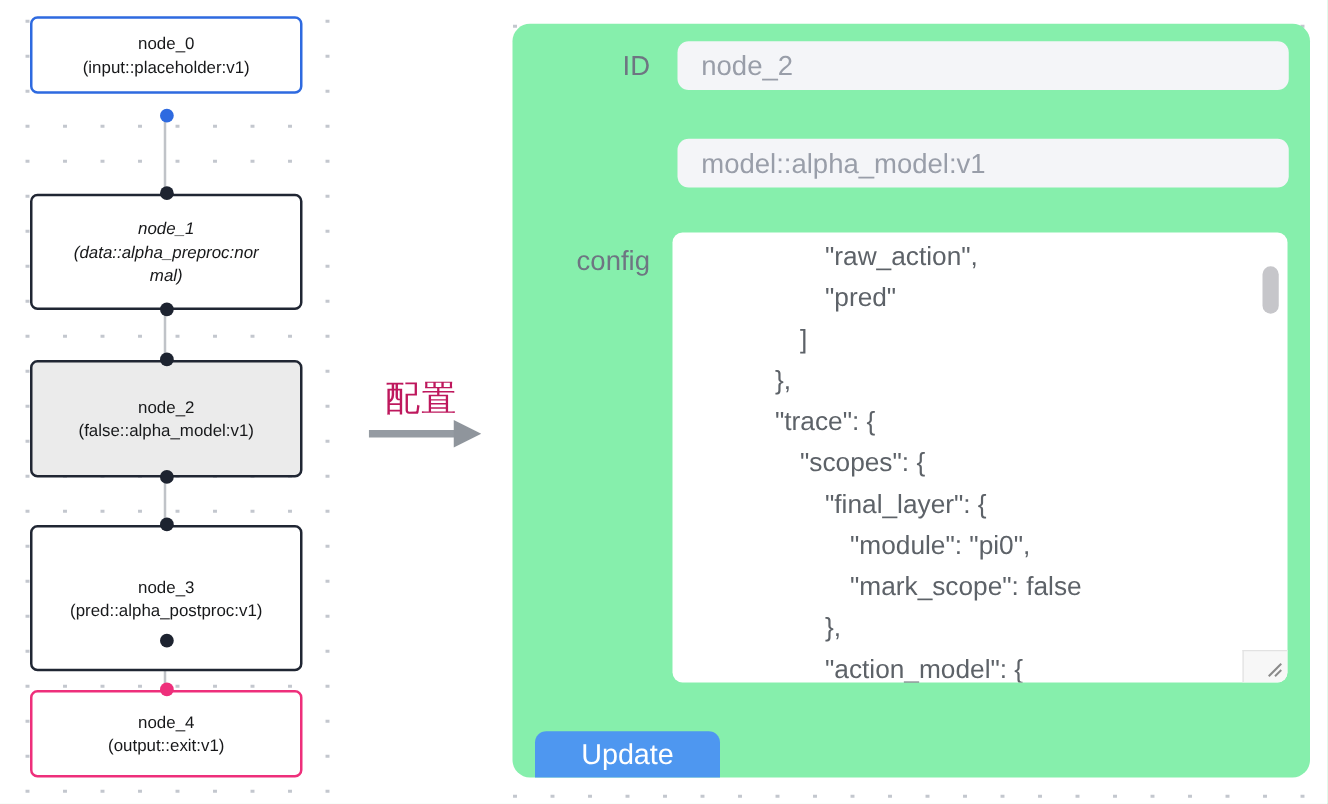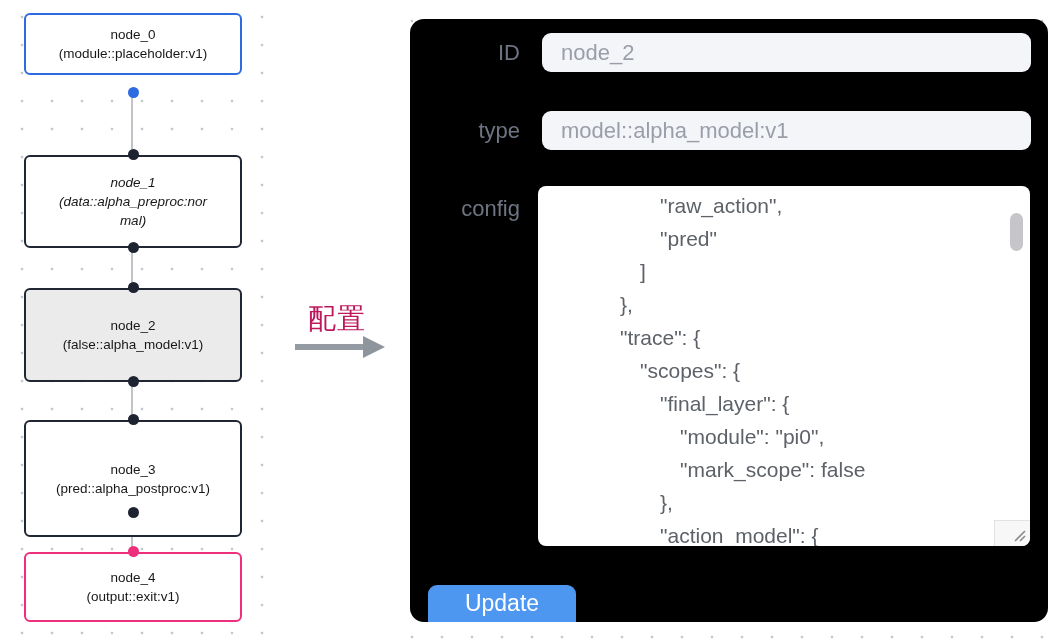--- a/index.html
+++ b/index.html
@@ -31,21 +31,21 @@
   .port.blue { background:#2e6ae0; }
   .port.pink { background:#ee2f7b; }
 
   
   #transition-label { position:absolute; left:297px; top:300px; width:80px;
     text-align:center; font-size:28px; color:#be185d; letter-spacing:1px; }
   #transition-arrow { position:absolute; left:295px; top:333px; width:90px; height:28px; }
 
   
   #config-panel { position:absolute; left:410px; top:19px; width:638px; height:603px;
-    background:#000000; border-radius:14px; overflow:hidden; }
+    background:#86efac; border-radius:14px; overflow:hidden; }
   .field-label { position:absolute; left:8px; width:102px; text-align:right;
     font-size:22px; color:#6e7582; line-height:39px; }
   #id-label   { top:14px; }
   #type-label { top:92px; }
   #config-label { top:170px; }
   .panel-input { position:absolute; left:132px; width:489px; height:39px;
     background:#f4f5f8; border:none; outline:none; border-radius:9px;
     font-family:"Liberation Sans", sans-serif; font-size:22px; color:#999ea9;
     padding:0 0 0 19px; }
   #id-input   { top:14px; }
@@ -71,21 +71,21 @@
 <body>
 
 <div id="flow-canvas" class="dot-region">
 
   <div class="edge" style="top:93px;  height:62px;"></div>
   <div class="edge" style="top:248px; height:40px;"></div>
   <div class="edge" style="top:382px; height:38px;"></div>
   <div class="edge" style="top:513px; height:39px;"></div>
 
   <div id="node-0" class="flow-node">
-    <div class="node-text"><span>node_0</span><br><span>(module::placeholder:v1)</span></div>
+    <div class="node-text"><span>node_0</span><br><span>(input::placeholder:v1)</span></div>
   </div>
   <div id="node-1" class="flow-node">
     <div class="node-text"><span>node_1</span><br><span>(data::alpha_preproc:normal)</span></div>
   </div>
   <div id="node-2" class="flow-node">
     <div class="node-text"><span>node_2</span><br><span>(false::alpha_model:v1)</span></div>
   </div>
   <div id="node-3" class="flow-node">
     <div class="node-text"><span>node_3</span><br><span>(pred::alpha_postproc:v1)</span></div>
   </div>
@@ -108,21 +108,20 @@
   <rect x="0" y="11" width="70" height="6" fill="#959ba2"></rect>
   <polygon points="68,3 90,14 68,25" fill="#8f959c"></polygon>
 </svg>
 
 <div id="panel-region" class="dot-region"></div>
 
 <div id="config-panel">
   <div id="id-label" class="field-label">ID</div>
   <input id="id-input" class="panel-input" type="text" value="node_2" style="">
 
-  <div id="type-label" class="field-label">type</div>
   <input id="type-input" class="panel-input" type="text" value="model::alpha_model:v1" style="">
 
   <div id="config-label" class="field-label">config</div>
 
   <div id="config-editor">
     <div id="config-code"><div style="padding-left: 122px;">"raw_action",</div><div style="padding-left: 122px;">"pred"</div><div style="padding-left: 102px;">]</div><div style="padding-left: 82px;">},</div><div style="padding-left: 82px;">"trace": {</div><div style="padding-left: 102px;">"scopes": {</div><div style="padding-left: 122px;">"final_layer": {</div><div style="padding-left: 142px;">"module": "pi0",</div><div style="padding-left: 142px;">"mark_scope": false</div><div style="padding-left: 122px;">},</div><div style="padding-left: 122px;">"action_model": {</div></div>
     <div id="config-scrollbar-thumb"></div>
     <div id="config-resize-corner">
       <svg width="16" height="16" viewBox="0 0 16 16">
         <line x1="4" y1="14" x2="14" y2="4" stroke="#8a8a8a" stroke-width="1.6"></line>

